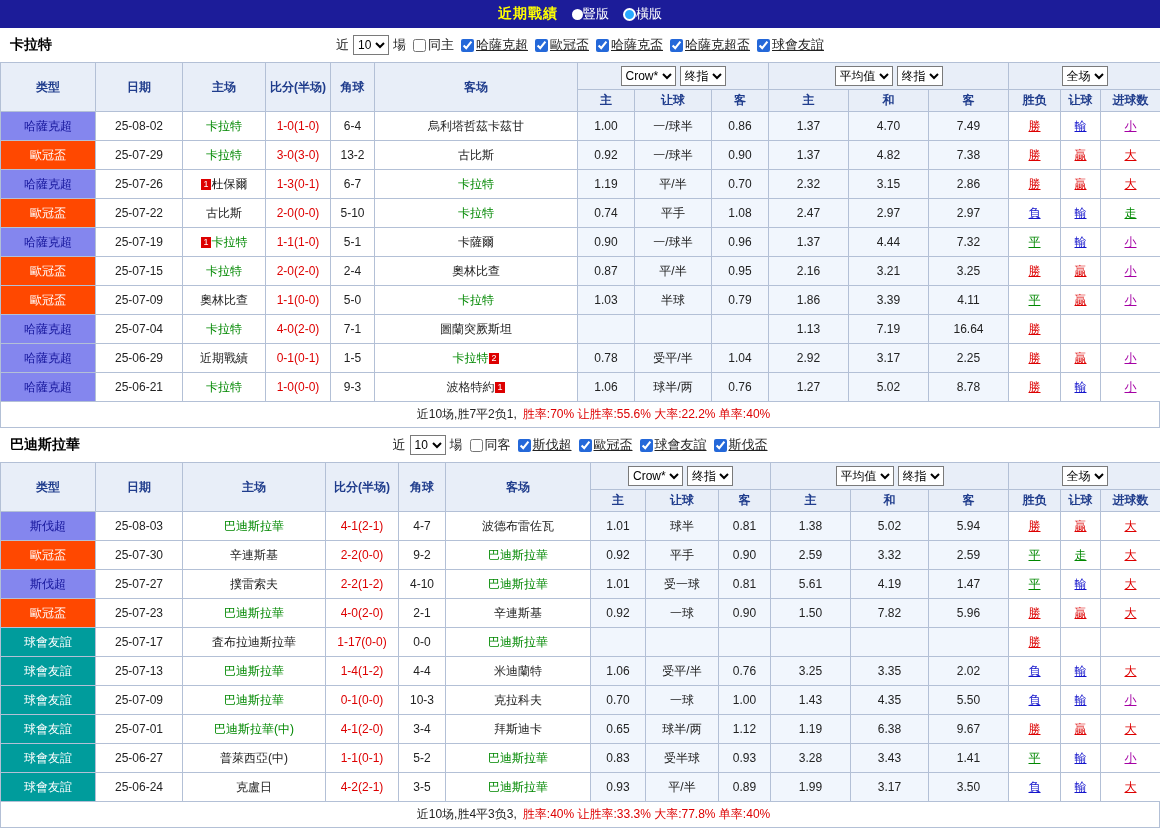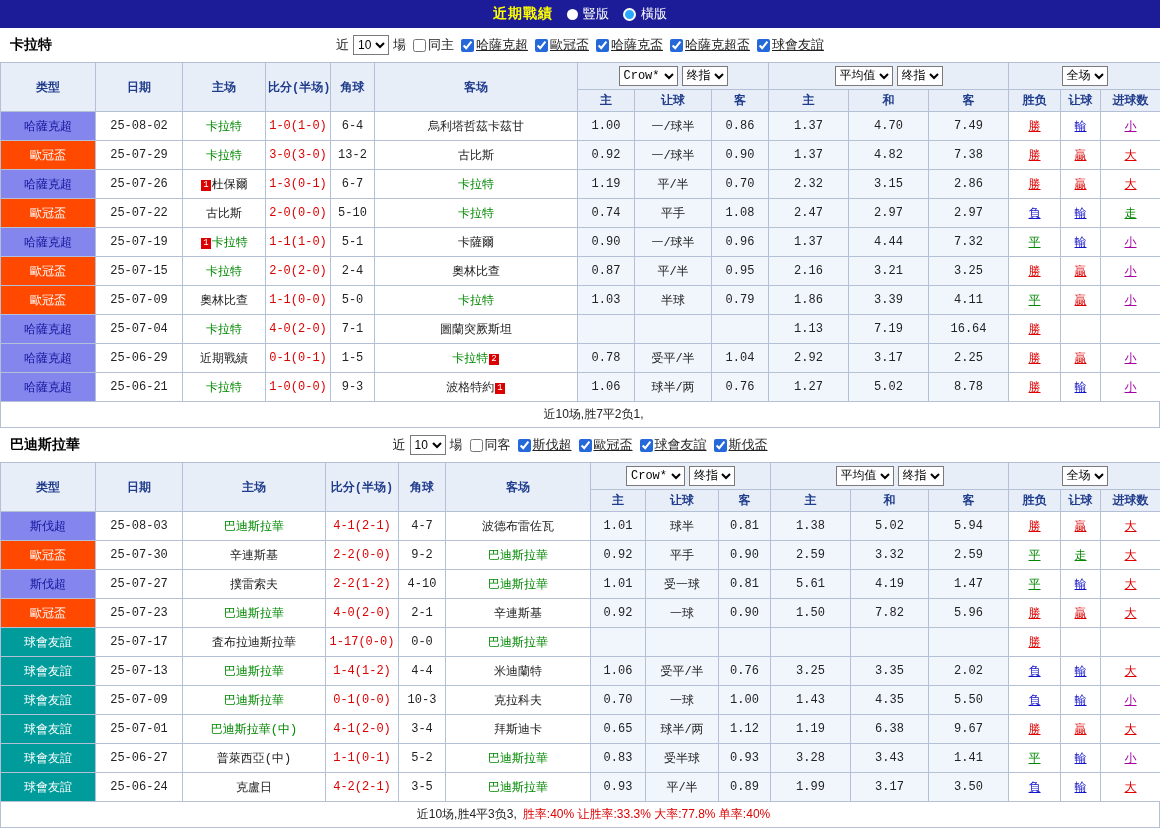--- a/index.html
+++ b/index.html
@@ -1,29 +1,29 @@
 <!DOCTYPE html>
 <html><head>
 <meta charset="utf-8">
 <style>
   * { margin:0; padding:0; box-sizing:border-box; }
   body { width:1160px; font-family:"Liberation Sans","DejaVu Sans",sans-serif; background:#fff; color:#222; }
   .topbar { height:28px; background:#1c1c99; display:flex; align-items:center; justify-content:center; gap:14px; }
   .topbar .title { color:#ffff00; font-size:14px; font-weight:bold; letter-spacing:1px; }
-  .view-opt { color:#fff; font-size:13px; display:flex; align-items:center; gap:5px; cursor:pointer; }
+  .view-opt { color:#fff; font-size:13px; display:flex; align-items:center; cursor:pointer; }
   .radio { width:11px; height:11px; border-radius:50%; background:#fff; display:inline-block; }
   .radio.sel { background:#29a9ff; border:2px solid #fff; width:13px; height:13px; }
   .sec-head { position:relative; height:34px; display:flex; align-items:center; justify-content:center; font-size:13px; background:#fff; }
   .sec-head .team-name { position:absolute; left:10px; font-size:14px; font-weight:bold; color:#000; }
   .filters { display:flex; align-items:center; gap:2px; }
   .filters label { display:flex; align-items:center; gap:2px; cursor:pointer; margin-left:5px; }
   .filters .lg { text-decoration:underline; }
   input[type=checkbox] { width:13px; height:13px; accent-color:#2468d9; }
   select { font-size:12px; font-family:inherit; border:1px solid #7a7a7a; background:#fff; height:20px; margin:0 2px; }
-  table { width:1160px; border-collapse:collapse; table-layout:fixed; font-size:12px;font-family:Liberation Mono, monospace; }
+  table { width:1160px; border-collapse:collapse; table-layout:fixed; font-size:12px; }
   th,td { border:1px solid #b3c0d6; text-align:center; white-space:nowrap; overflow:hidden; padding:0 2px; }
   thead th { background:#e8eef8; color:#1f3c8c; font-weight:bold; }
   tr.h1 th { height:27px; }
   tr.h2 th { height:22px; }
   tbody td { height:29px; }
   td.oddsc { background:#f1f6fd; }
   .score-text { color:#dd0000; }
   .focus { color:#008800; }
   .team { cursor:pointer; }
   .res { text-decoration:underline; cursor:pointer; }
@@ -295,20 +295,21 @@
         <td class="oddsc">5.02</td>
         <td class="oddsc">8.78</td>
         <td><span class="res" style="color: rgb(221, 0, 0);">勝</span></td>
         <td><span class="res" style="color: rgb(21, 21, 204);">輸</span></td>
         <td><span class="res" style="color: rgb(164, 0, 164);">小</span></td>
       </tr>
     </tbody>
 </table>
 <div class="sec-foot">
   <span>近10场,胜7平2负1,</span>
+  <span class="stats">胜率:70% 让胜率:55.6% 大率:22.2% 单率:40%</span>
 </div>
 
 <div class="sec-head">
   <span class="team-name">巴迪斯拉華</span>
   <div class="filters">
     <span>近</span>
     <select><option>10</option></select>
     <span>場</span>
     <label>
         <input type="checkbox" style="">

